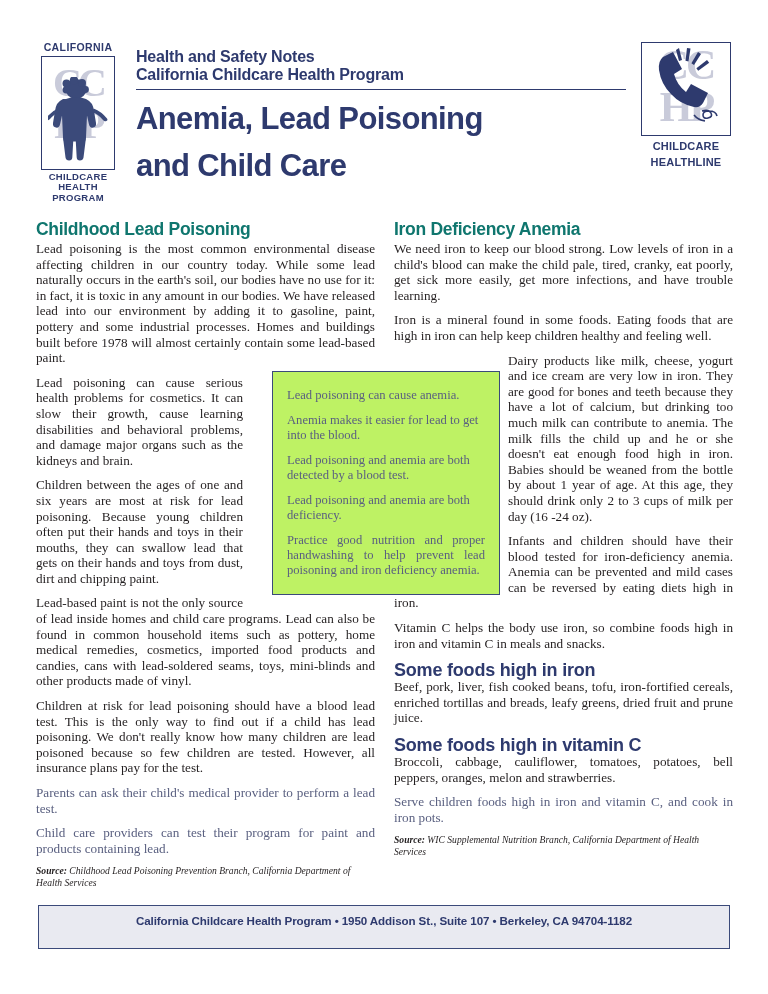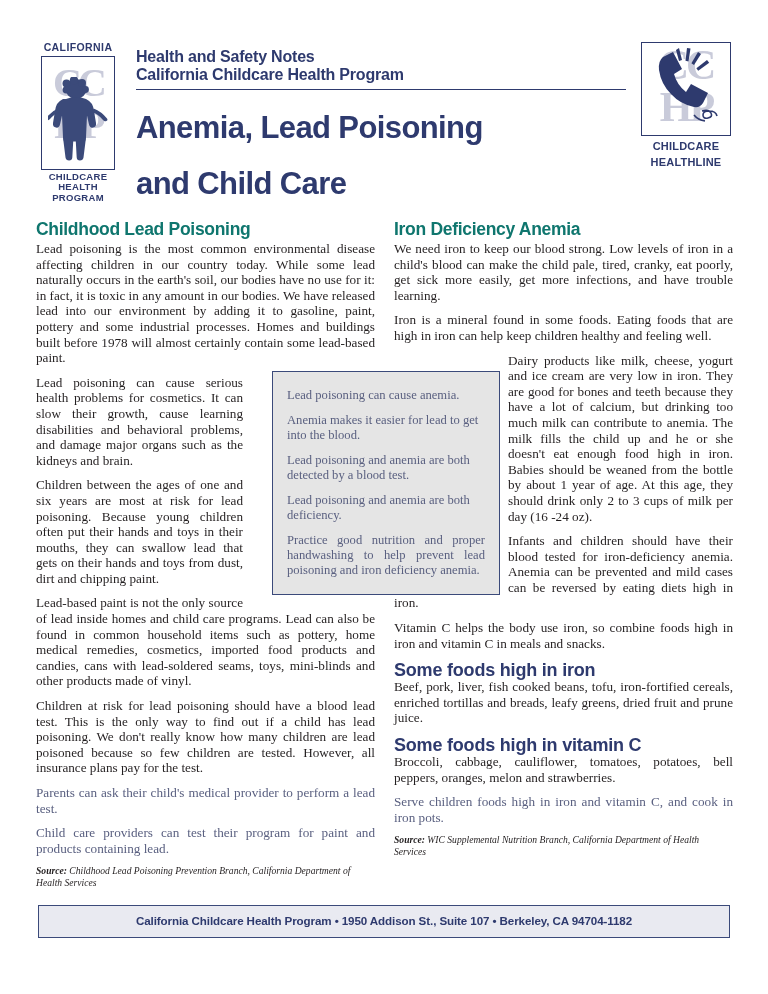--- a/index.html
+++ b/index.html
@@ -108,21 +108,21 @@
     border-top: 1.4px solid #2e3a6e;
     width: 100%;
   }
   .maintitle {
     font-family: "Liberation Sans", sans-serif;
     font-weight: bold;
     font-size: 31px;
     line-height: 37px;
     color: #2e3a6e;
     letter-spacing: -0.6px;
-    margin-top: 19px;
+    margin-top: 10px;
   }
 
   
   .logo-right {
     position: absolute;
     right: 0;
     top: 0;
     width: 92px;
     text-align: center;
   }
@@ -218,42 +218,42 @@
   }
 
   
   .callout {
     position: absolute;
     left: 272px;
     top: 371px;
     width: 228px;
     height: 224px;
     border: 1.4px solid #3b4a7a;
-    background: #e5e5e5;
+    background: #bef264;
     box-sizing: border-box;
     padding: 16px 14px 10px 14px;
   }
   .callout p {
     font-family: "Liberation Serif", serif;
     font-size: 12.6px;
     line-height: 15px;
     color: #5a6080;
     margin: 0 0 10px 0;
     text-align: justify;
   }
   .callout p.nj { text-align: left; }
   .callout p:last-child { margin-bottom: 0; }
 
   
   .footer {
     position: absolute;
     left: 38px;
     top: 905px;
     width: 692px;
-    height: 33px;
+    height: 44px;
     border: 1.3px solid #3b4a7a;
     background: #e9eaf1;
     box-sizing: border-box;
     text-align: center;
     padding-top: 7px;
   }
   .footer .f1 {
     font-family: "Liberation Sans", sans-serif;
     font-weight: bold;
     font-size: 11.6px;

